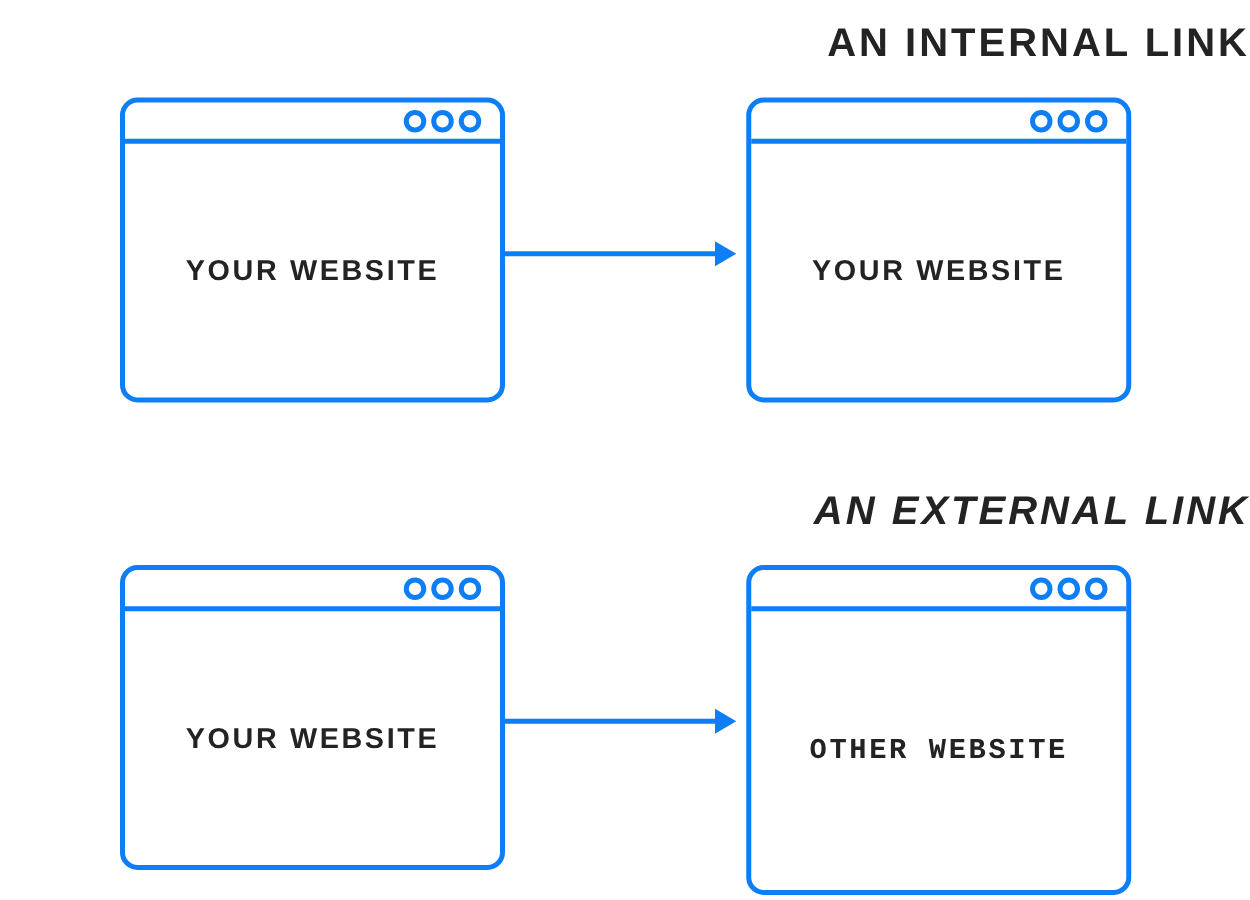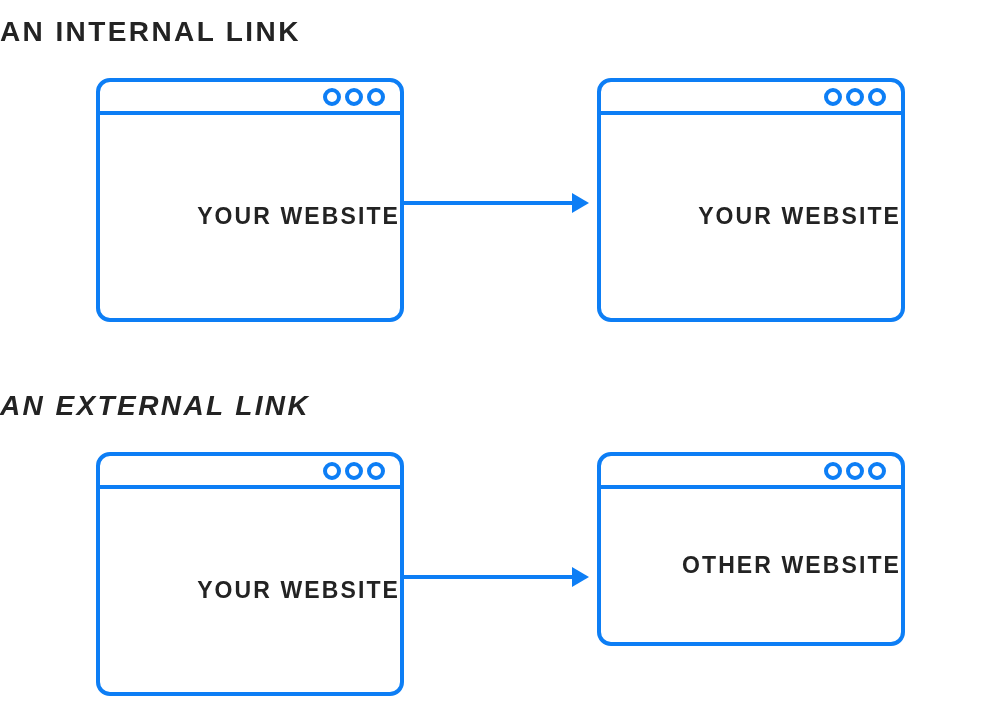--- a/index.html
+++ b/index.html
@@ -22,24 +22,24 @@
     inset: 0;
     width: 1000px;
     height: 720px;
   }
 
   
   .section-title {
     position: absolute;
     left: 0;
     width: 1000px;
-    text-align: left;
+    text-align: right;
     color: #232323;
     font-weight: 700;
-    font-size: 28px;
+    font-size: 32px;
     letter-spacing: 2.4px;
     line-height: 1;
     white-space: nowrap;
   }
   #title-internal { top: 18px; }
   #title-external { top: 392px; font-style: italic; }
 
   
   .browser-window {
     position: absolute;
@@ -78,39 +78,39 @@
   }
 
   .window-body {
     position: absolute;
     left: 0;
     right: 0;
     top: 33px;
     bottom: 0;
     display: flex;
     align-items: center;
-    justify-content: flex-end;
+    justify-content: center;
   }
 
   .window-label {
     color: #232323;
     font-weight: 700;
     font-size: 23px;
     letter-spacing: 2.1px;
     line-height: 1;
     white-space: nowrap;
     text-align: center;
   }
 
   
   #window-internal-source { left: 96px;  top: 78px;  width: 308px; height: 244px; }
   #window-internal-target { left: 597px; top: 78px;  width: 308px; height: 244px; }
   
   #window-external-source { left: 96px;  top: 452px; width: 308px; height: 244px; }
-  #window-external-target { left: 597px; top: 452px; width: 308px; height: 194px; }
+  #window-external-target { left: 597px; top: 452px; width: 308px; height: 264px; font-family: Liberation Mono, monospace; }
 
   
   .arrow-svg {
     position: absolute;
     overflow: visible;
   }
   #arrow-internal { left: 400px; top: 180px; }
   #arrow-external { left: 400px; top: 554px; }
 </style>
 </head>

